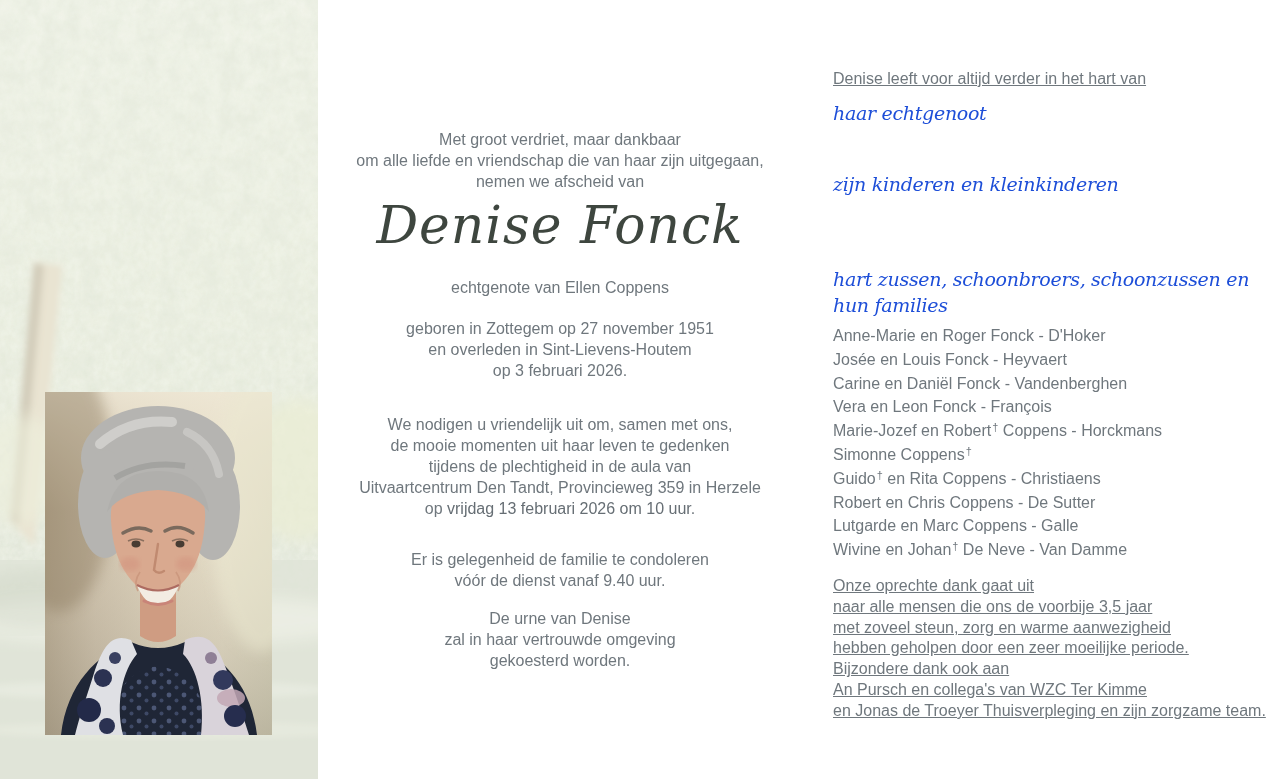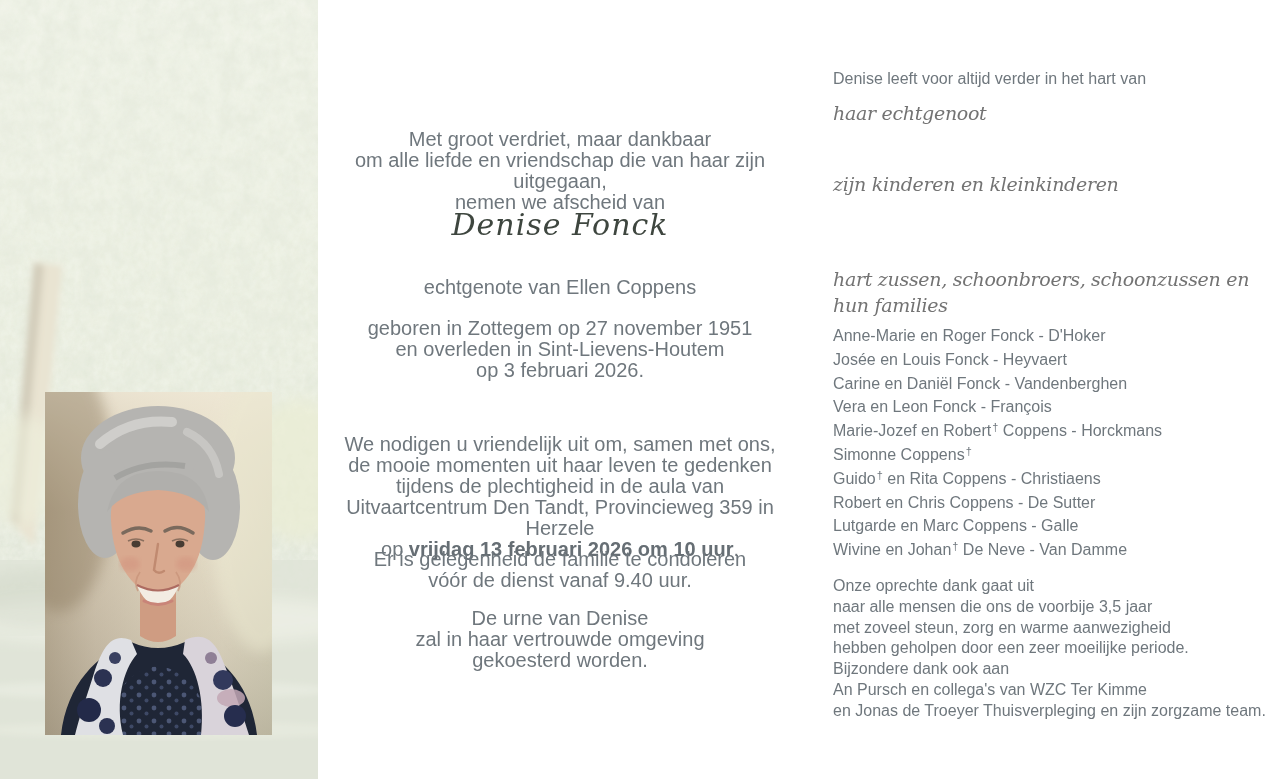--- a/index.html
+++ b/index.html
@@ -10,42 +10,42 @@
   .nature-strip{position:absolute;left:0;top:0;width:318px;height:779px;overflow:hidden;}
   .nature-strip svg{display:block;}
 
   
   .portrait{position:absolute;left:45px;top:392px;width:227px;height:343px;margin:0;overflow:hidden;}
   .portrait svg{display:block;}
 
   
   .center-col{position:absolute;left:330px;top:0;width:460px;height:779px;}
   .center-col .block{position:absolute;left:0;width:100%;margin:0;text-align:center;
-    color:#6f777d;font-size:20px;line-height:21px;font-weight:400;}
+    color:#6f777d;font-size:16px;line-height:21px;font-weight:400;}
   .block.intro{top:129px;}
   .block.name-script{top:190px;line-height:70px;font-family:"DejaVu Serif", serif;
-    font-style:italic;font-weight:400;font-size:30px;color:#3e463f;letter-spacing:1px;}
+    font-style:italic;font-weight:400;font-size:52px;color:#3e463f;letter-spacing:1px;}
   .block.relation{top:277px;}
   .block.life{top:318px;}
-  .block.invitation{top:434px;text-align:center;}
+  .block.invitation{top:414px;text-align:center;}
   .block.condolence{top:549px;}
   .block.urn{top:608px;}
-  .block strong{font-weight:700;color:#666e74;}
+  .block strong{font-weight:400;color:#666e74;}
 
   
   .right-col{position:absolute;left:833px;top:0;width:447px;height:779px;color:#6f777d;font-size:16px;}
-  .right-col .rblock{position:absolute;left:0;margin:0;}
+  .right-col .rblock{position:absolute;left:0;margin:0;text-decoration:underline;}
   .family-intro{top:68px;line-height:22px;}
   #family-groups{position:absolute;left:0;top:0;width:100%;height:100%;}
   .family-group{position:absolute;left:0;width:100%;}
   .family-group:nth-child(1){top:100px;}
   .family-group:nth-child(2){top:171px;}
   .family-group:nth-child(3){top:266px;}
   .fg-heading{font-family:"DejaVu Serif", serif;font-style:italic;font-weight:400;
-    font-size:19px;line-height:26px;color:#737373;letter-spacing:-0.3px;margin:0;}
+    font-size:19px;line-height:26px;color:#1d4ed8;letter-spacing:-0.3px;margin:0;}
   .fg-members{margin:6px 0 0 0;line-height:23.8px;}
   .thanks{top:576px;line-height:20.8px;}
 
   sup.dagger{font-size:11px;line-height:0;vertical-align:5px;margin-left:1px;}
 </style>
 </head>
 <body>
 
 <div class="card">
 

